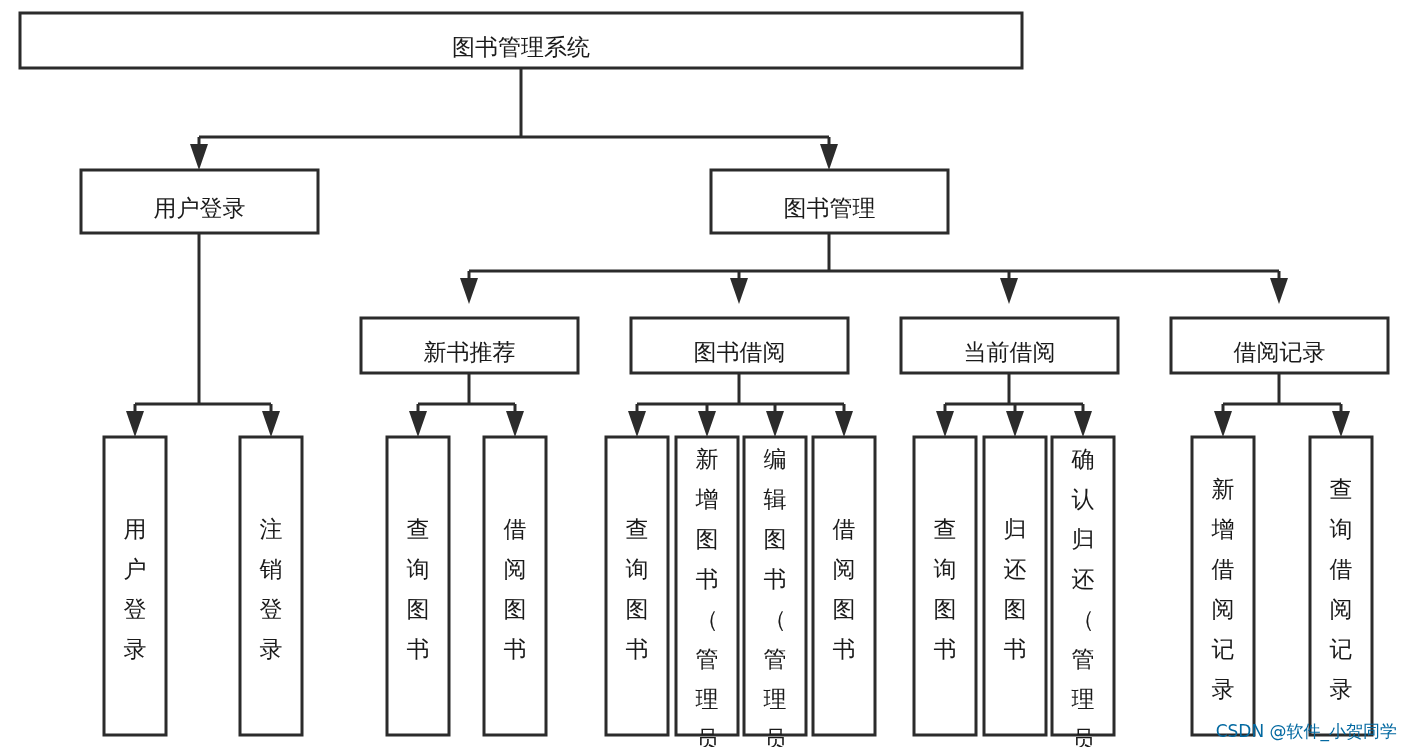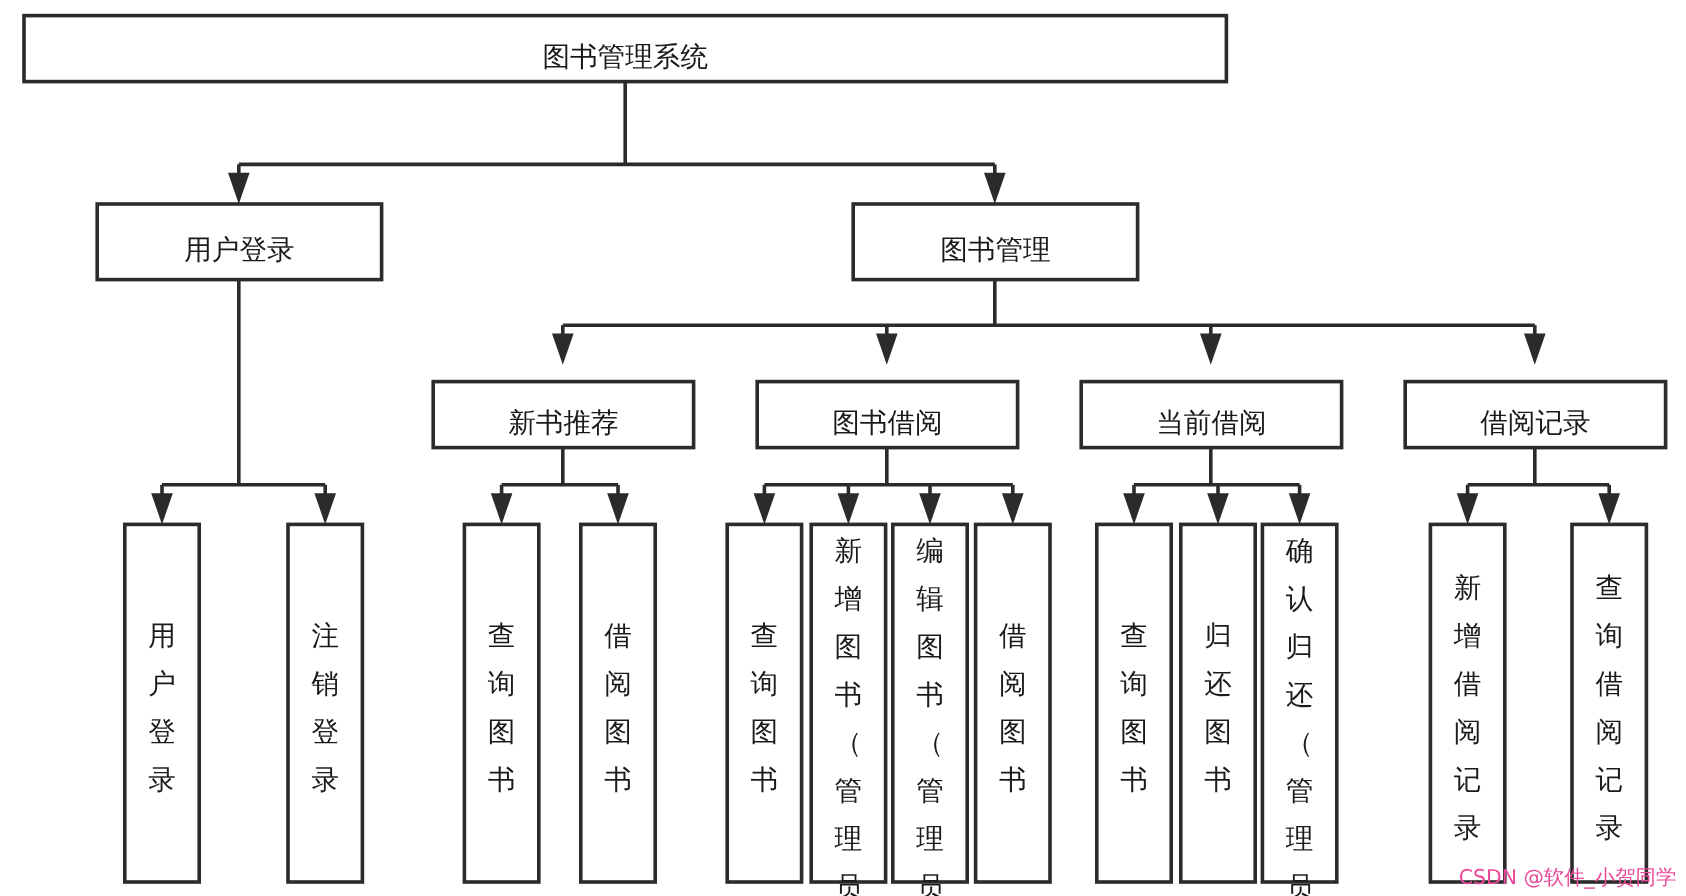--- a/index.html
+++ b/index.html
@@ -46,21 +46,21 @@
     fill: #1a1a1a;
     text-anchor: middle;
     dominant-baseline: middle;
   }
   .watermark-text {
     position: absolute;
     right: 8px;
     bottom: 4px;
     font-family: "DejaVu Sans", "Liberation Sans", sans-serif;
     font-size: 17px;
-    color: #ec4899;
+    color: #0369a1;
     white-space: nowrap;
     user-select: none;
   }
 </style>
 </head>
 <body>
 
 <div id="diagram-root">
 
   <svg class="diagram-canvas" viewBox="0 0 1405 747">

